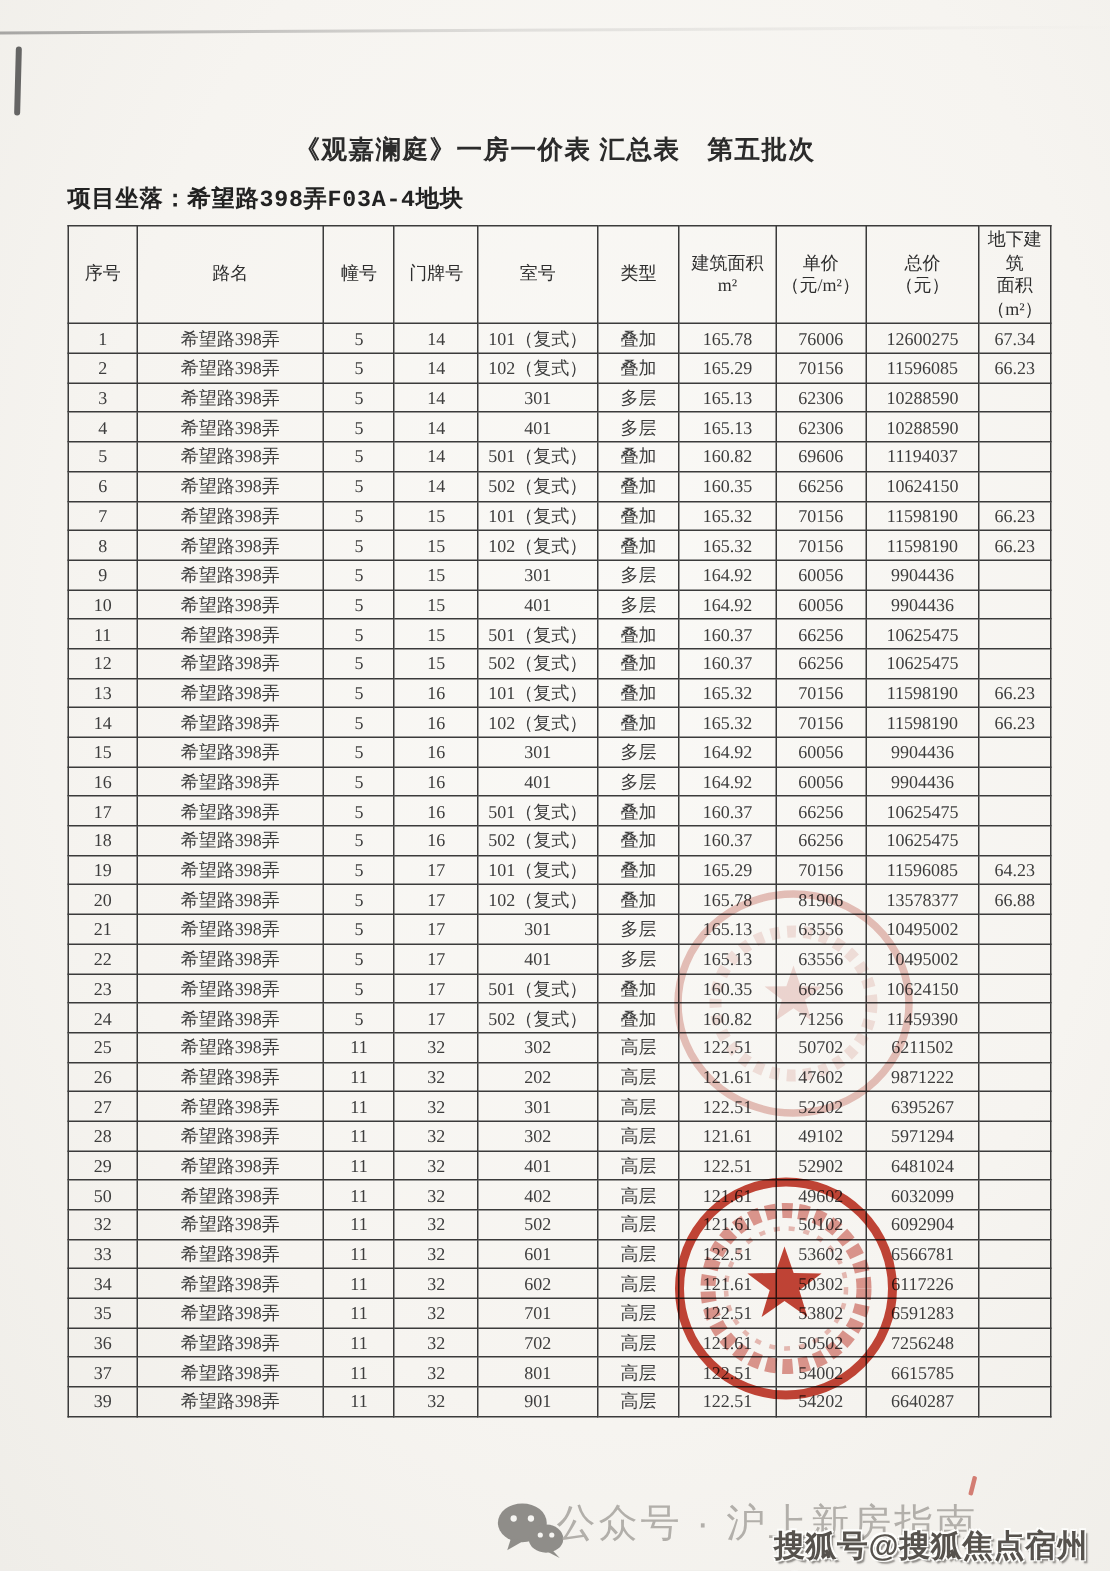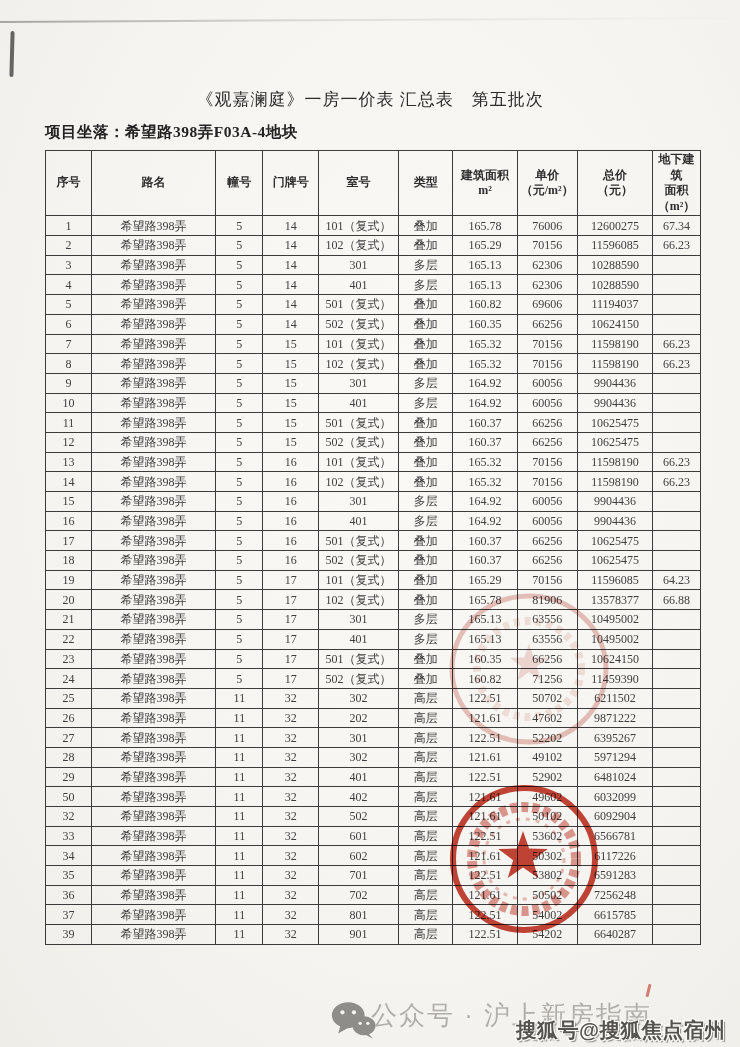--- a/index.html
+++ b/index.html
@@ -23,39 +23,39 @@
   .edge-left-mark{
     position:absolute;left:10px;top:31px;width:4px;height:46px;
     background:#4c4c4c;border-radius:2px;transform:rotate(1.5deg);opacity:.85;
   }
   .red-speck{
     position:absolute;left:647px;top:984px;width:3px;height:13px;
     background:#c8554a;opacity:.75;transform:rotate(14deg);border-radius:1px;
   }
   .page-title{
     position:absolute;top:88px;left:0;width:100%;
-    text-align:center;font-size:17px;font-weight:normal;color:#2b2b2b;
+    text-align:center;font-size:17px;font-weight:bold;color:#2b2b2b;
     letter-spacing:1px;margin:0;
   }
   .location-line{
     position:absolute;left:45px;top:122px;
-    font-size:15.5px;font-weight:bold;color:#222;letter-spacing:.5px;
+    font-size:15.5px;font-weight:bold;color:#222;letter-spacing:.5px;font-family:Liberation Mono, monospace;
   }
   table.price-table{
     position:absolute;left:45px;top:150px;width:656px;
     border-collapse:collapse;table-layout:fixed;
     background:transparent;
   }
   .price-table th,.price-table td{
     border:1px solid #3b3b3b;
     text-align:center;vertical-align:middle;
     color:#3d3d3d;overflow:hidden;
   }
   .price-table th{
-    font-size:12px;font-weight:bold;line-height:1.3;
+    font-size:12px;font-weight:normal;line-height:1.3;
     white-space:pre-line;height:47px;padding:1px 0;color:#2e2e2e;
   }
   .price-table td{
     font-size:12px;height:18.7px;padding:0;line-height:1;
     font-weight:500;
   }
   
   .stamp{position:absolute;mix-blend-mode:multiply;pointer-events:none;}
   .stamp-faint{left:448px;top:592px;width:162px;height:155px;opacity:.45;filter:blur(.4px);}
   .stamp-strong{left:442px;top:780px;width:164px;height:158px;opacity:.9;filter:blur(.3px);}

